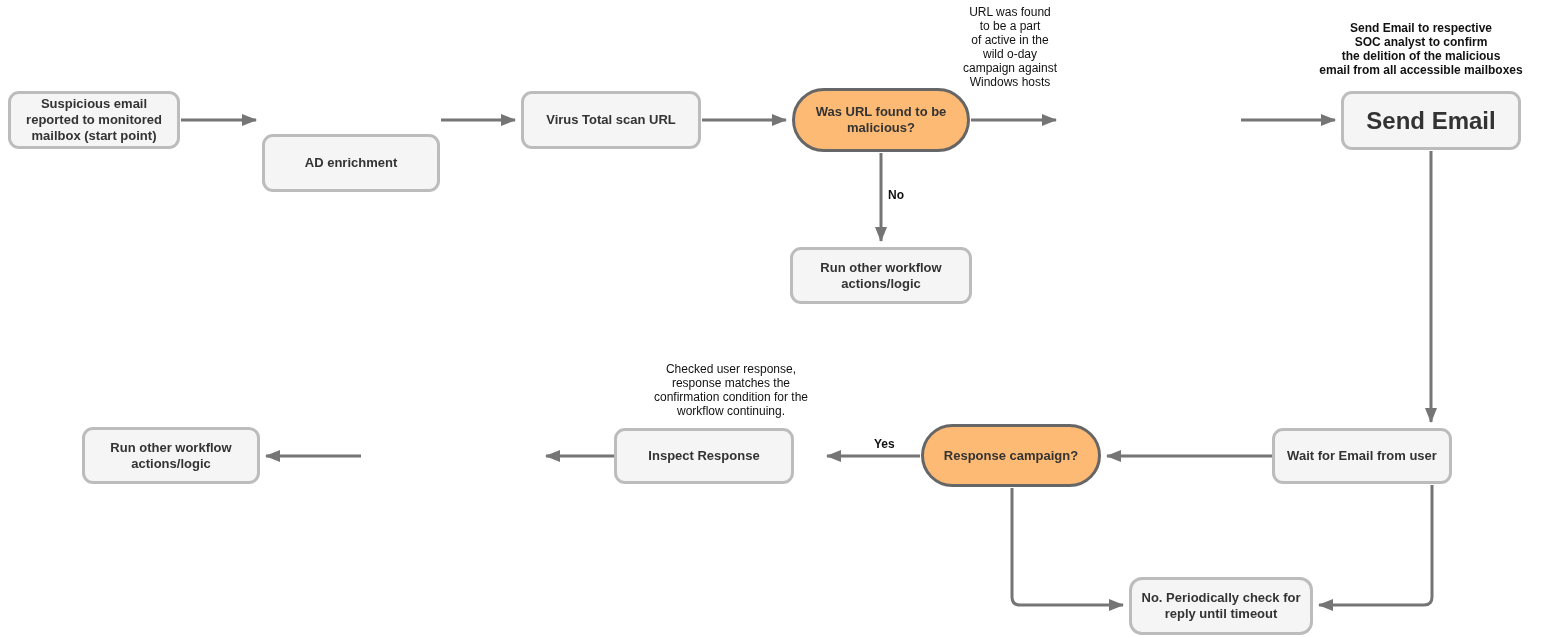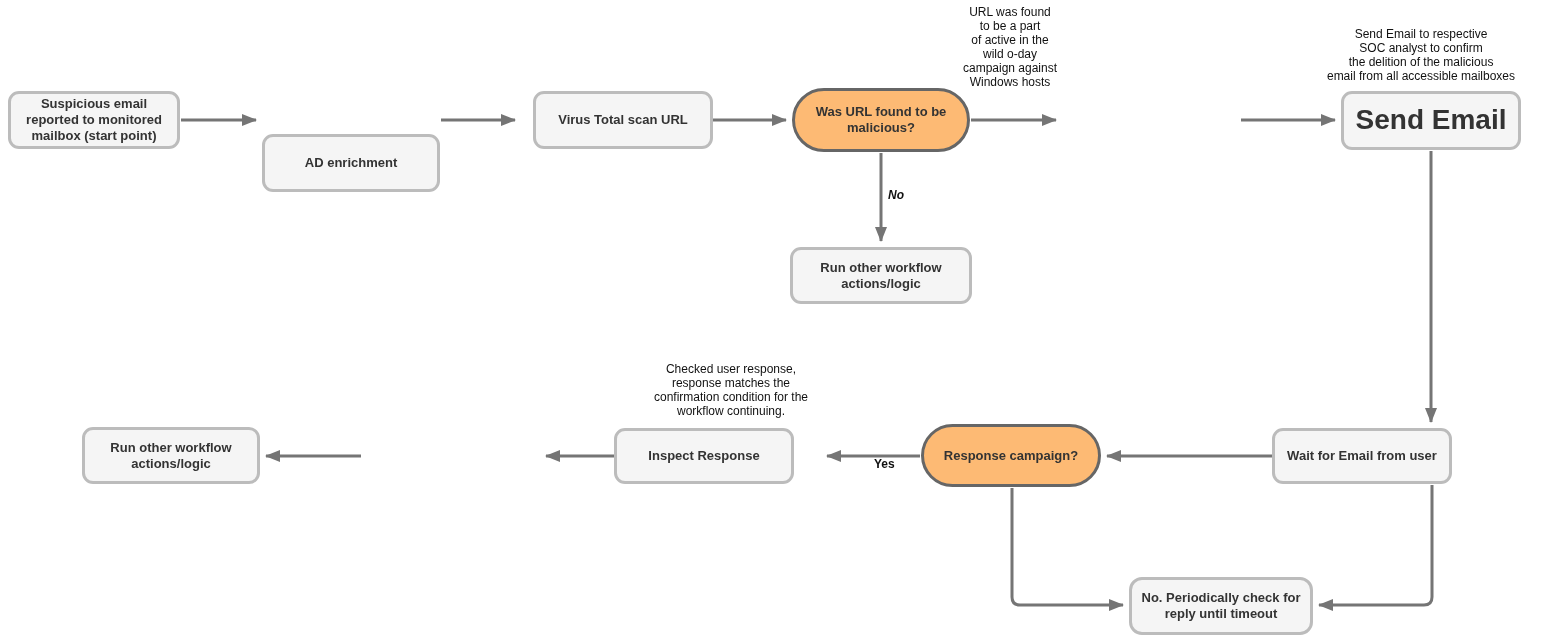--- a/index.html
+++ b/index.html
@@ -39,21 +39,21 @@
     line-height: 1.22;
     white-space: pre-line;
   }
   .node.decision {
     background: #fdba74;
     border-color: #666666;
     border-radius: 33px;
     color: #333333;
   }
   .node.big {
-    font-size: 28px;
+    font-size: 24px;
     color: #333333;
   }
   .annotation {
     position: absolute;
     text-align: center;
     font-size: 12px;
     font-weight: 400;
     line-height: 1.17;
     color: #111111;
     white-space: pre-line;
@@ -92,21 +92,21 @@
       <path d="M1432,485 V597 Q1432,605 1424,605 H1319" marker-end="url(#arrow)"></path>
     </g>
   </svg>
 
   <div class="node" style="left:8px; top:91px; width:172px; height:58px;">Suspicious email
 reported to monitored
 mailbox (start point)</div>
 
   <div class="node" style="left:262px; top:91px; width:178px; height:58px;margin-top:43px;">AD enrichment</div>
 
-  <div class="node" style="left:521px; top:91px; width:180px; height:58px;margin-left:12px;">Virus Total scan URL</div>
+  <div class="node" style="left:521px; top:91px; width:180px; height:58px;">Virus Total scan URL</div>
 
   <div class="node decision" style="left:792px; top:88px; width:178px; height:64px;">Was URL found to be
 malicious?</div>
 
 
   <div class="node big" style="left:1341px; top:91px; width:180px; height:59px;">Send Email</div>
 
   <div class="node" style="left:790px; top:247px; width:182px; height:57px;">Run other workflow
 actions/logic</div>
 
@@ -123,27 +123,27 @@
   <div class="node" style="left:1129px; top:577px; width:184px; height:58px;border-radius:13px;">No. Periodically check for
 reply until timeout</div>
 
   <div class="annotation" style="left:925px; top:5px; width:170px;">URL was found
 to be a part
 of active in the
 wild o-day
 campaign against
 Windows hosts</div>
 
-  <div class="annotation" style="left:1300px; top:27px; width:242px;">Send Email to respective
+  <div class="annotation" style="left:1300px; top:21px; width:242px;font-weight:bold;">Send Email to respective
 SOC analyst to confirm
 the delition of the malicious
 email from all accessible mailboxes</div>
 
   <div class="annotation" style="left:615px; top:362px; width:232px;">Checked user response,
 response matches the
 confirmation condition for the
 workflow continuing.</div>
 
-  <div class="edge-label" style="left:888px; top:188px;font-style:italic;">No</div>
+  <div class="edge-label" style="left:888px; top:188px;">No</div>
 
-  <div class="edge-label" style="left:874px; top:437px;margin-top:20px;">Yes</div>
+  <div class="edge-label" style="left:874px; top:437px;">Yes</div>
 
 </div>
 
 </body></html>

